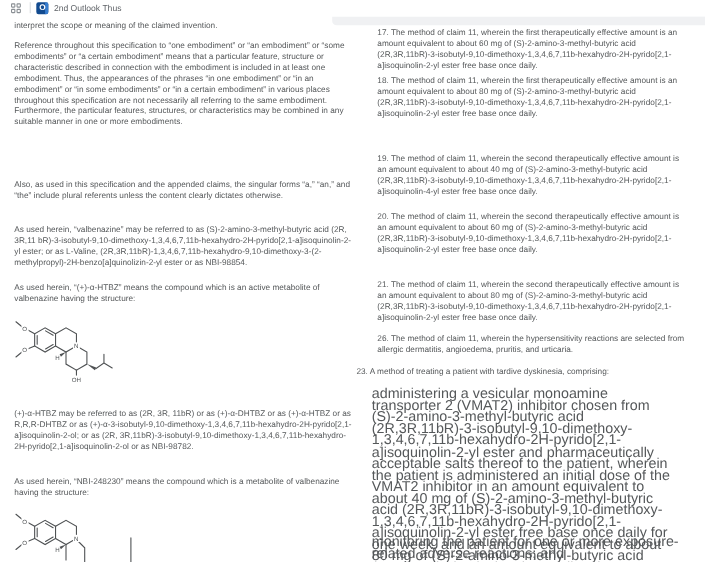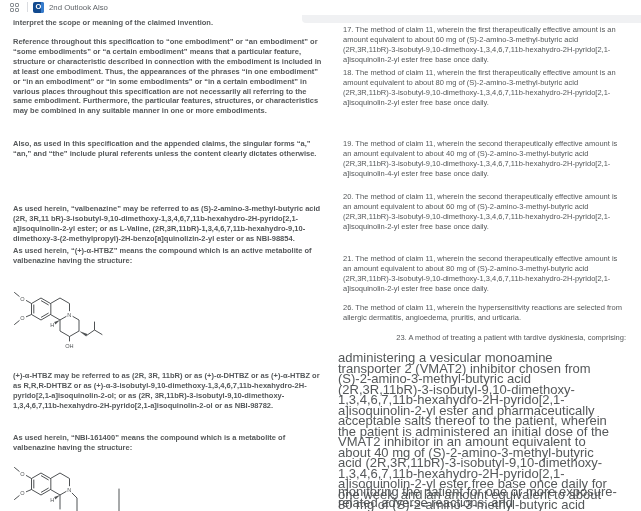--- a/index.html
+++ b/index.html
@@ -30,23 +30,23 @@
     font-size:7.5px; line-height:7.5px; font-family:"Liberation Sans",sans-serif;
   }
   .tab-title { font-size:7.8px; color:#5f6368; white-space:nowrap; }
 
   
   .corner-bg { position:absolute; left:573px; top:0; width:68px; height:15px; background:#f0f1f3; }
   .band { position:absolute; left:302px; top:15px; width:339px; height:8px; background:#f0f1f3; border-radius:0 0 0 4px; }
 
   
   .para { position:absolute; font-size:7.5px; line-height:9.9px; color:#55585a; text-align:left; }
-  .lcol { left:13px; width:309px;font-weight:bold; }
+  .lcol { left:13px; width:309px; }
   .claim { left:343px; width:283px; line-height:10px; }
-  .c23head { left:334px; width:292px; line-height:10px;text-align:right; }
+  .c23head { left:324px; width:292px; line-height:10px; }
   .c23p { left:338px; width:281px; font-size:13px; line-height:10.5px; }
 
   
   .structure { position:absolute; left:13px; }
   .structure svg { display:block; }
   .bond { stroke:#4f5254; stroke-width:1; fill:none; stroke-linecap:round; }
   .wedge { fill:#4f5254; stroke:none; }
   .atom { font-size:5.6px; fill:#4f5254; font-family:"Liberation Sans",sans-serif; }
   .atom-bg { fill:#ffffff; stroke:none; }
 </style>
@@ -62,30 +62,30 @@
       <span class="tr"></span>
       <span class="bl"></span>
       <span class="br"></span>
   </div>
   <div class="vsep"></div>
   <div class="tab">
     <span class="outlook-icon">
       <span class="lighter"></span>
       <span class="o">O</span>
     </span>
-    <span class="tab-title">2nd Outlook Also</span>
+    <span class="tab-title">2nd Outlook Thus</span>
   </div>
 </div>
 
 <div>
   <div class="para lcol" style="top:18px">interpret the scope or meaning of the claimed invention.</div>
   <div class="para lcol" style="top:37px">Reference throughout this specification to “one embodiment” or “an embodiment” or “some embodiments” or “a certain embodiment” means that a particular feature, structure or characteristic described in connection with the embodiment is included in at least one embodiment. Thus, the appearances of the phrases “in one embodiment” or “in an embodiment” or “in some embodiments” or “in a certain embodiment” in various places throughout this specification are not necessarily all referring to the same embodiment. Furthermore, the particular features, structures, or characteristics may be combined in any suitable manner in one or more embodiments.</div>
-  <div class="para lcol" style="top:139px">Also, as used in this specification and the appended claims, the singular forms “a,” “an,” and “the” include plural referents unless the content clearly dictates otherwise.</div>
+  <div class="para lcol" style="top:163px">Also, as used in this specification and the appended claims, the singular forms “a,” “an,” and “the” include plural referents unless the content clearly dictates otherwise.</div>
   <div class="para lcol" style="top:204px">As used herein, “valbenazine” may be referred to as (S)-2-amino-3-methyl-butyric acid (2R, 3R,11 bR)-3-isobutyl-9,10-dimethoxy-1,3,4,6,7,11b-hexahydro-2H-pyrido[2,1-a]isoquinolin-2-yl ester; or as L-Valine, (2R,3R,11bR)-1,3,4,6,7,11b-hexahydro-9,10-dimethoxy-3-(2-methylpropyl)-2H-benzo[a]quinolizin-2-yl ester or as NBI-98854.</div>
-  <div class="para lcol" style="top:246px">As used herein, “(+)-α-HTBZ” means the compound which is an active metabolite of valbenazine having the structure:</div>
+  <div class="para lcol" style="top:257px">As used herein, “(+)-α-HTBZ” means the compound which is an active metabolite of valbenazine having the structure:</div>
 
   <div class="structure" style="top:287px">
     <svg width="115" height="66" viewBox="0 0 115 66">
 
       <path class="bond" d="M37.5,16.5 L28,11 L18.5,16.5 L18.5,27.5 L28,33 L37.5,27.5 Z"></path>
       <path class="bond" d="M28.4,13.8 L35.3,17.8 M20.8,18 L20.8,26 M28.4,30.2 L35.3,26.2"></path>
 
       <path class="bond" d="M37.5,16.5 L47,11 L56.5,16.5 L56.5,27.5 L47,33 L37.5,27.5"></path>
 
       <path class="bond" d="M56.5,27.5 L66,33 L66,44 L56.5,49.5 L47,44 L47,33"></path>
@@ -106,21 +106,21 @@
       <rect class="atom-bg" x="6.5" y="27.5" width="6.5" height="7"></rect>
       <text class="atom" x="7.2" y="33.2">O</text>
       <rect class="atom-bg" x="53.4" y="24.2" width="6.2" height="6.6"></rect>
       <text class="atom" x="54.3" y="29.8">N</text>
       <text class="atom" x="37.2" y="40.2">H</text>
       <text class="atom" x="52.2" y="60.5">OH</text>
     </svg>
   </div>
 
   <div class="para lcol" style="top:371px">(+)-α-HTBZ may be referred to as (2R, 3R, 11bR) or as (+)-α-DHTBZ or as (+)-α-HTBZ or as R,R,R-DHTBZ or as (+)-α-3-isobutyl-9,10-dimethoxy-1,3,4,6,7,11b-hexahydro-2H-pyrido[2,1-a]isoquinolin-2-ol; or as (2R, 3R,11bR)-3-isobutyl-9,10-dimethoxy-1,3,4,6,7,11b-hexahydro-2H-pyrido[2,1-a]isoquinolin-2-ol or as NBI-98782.</div>
-  <div class="para lcol" style="top:433px">As used herein, “NBI-161400” means the compound which is a metabolite of valbenazine having the structure:</div>
+  <div class="para lcol" style="top:433px">As used herein, “NBI-248230” means the compound which is a metabolite of valbenazine having the structure:</div>
 
   <div class="structure" style="top:462px">
     <svg width="115" height="60" viewBox="0 0 115 60">
       <path class="bond" d="M37.5,16.5 L28,11 L18.5,16.5 L18.5,27.5 L28,33 L37.5,27.5 Z"></path>
       <path class="bond" d="M28.4,13.8 L35.3,17.8 M20.8,18 L20.8,26 M28.4,30.2 L35.3,26.2"></path>
       <path class="bond" d="M37.5,16.5 L47,11 L56.5,16.5 L56.5,27.5 L47,33 L37.5,27.5"></path>
       <path class="bond" d="M18.5,16.5 L11.5,12.5 M7,10 L1.5,5.5"></path>
       <path class="bond" d="M18.5,27.5 L11.5,30.5 M7,33 L1.5,37.5"></path>
 
       <path class="bond" d="M47,33 L47,47"></path>

